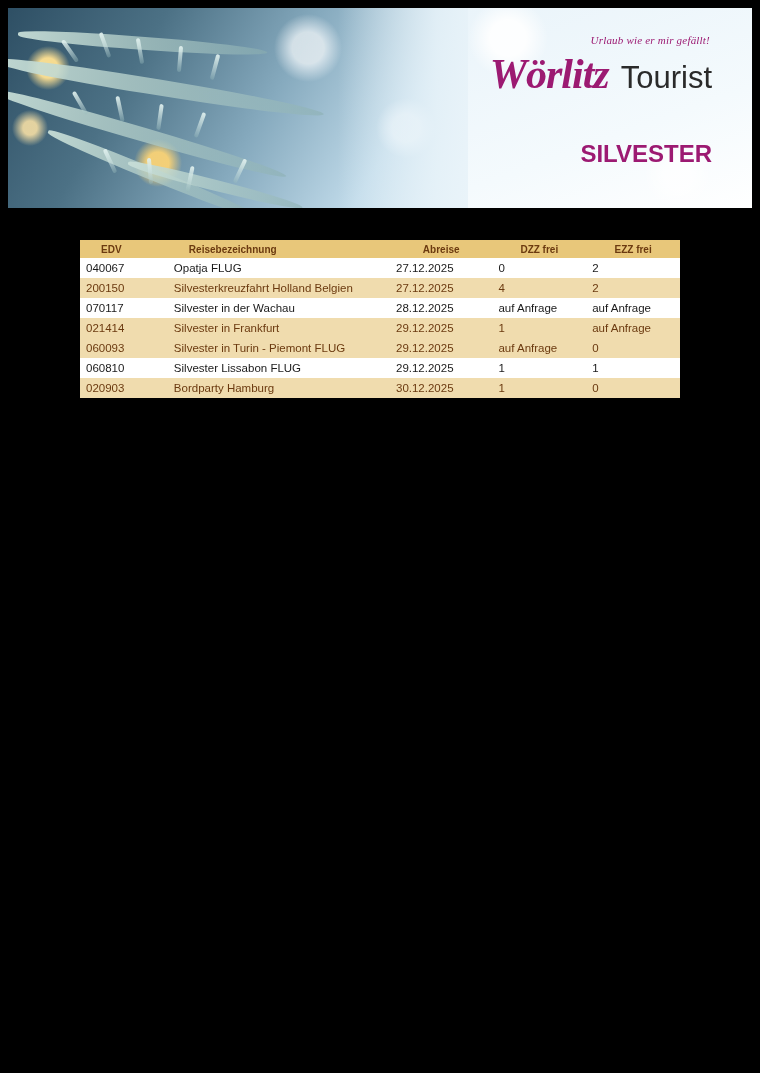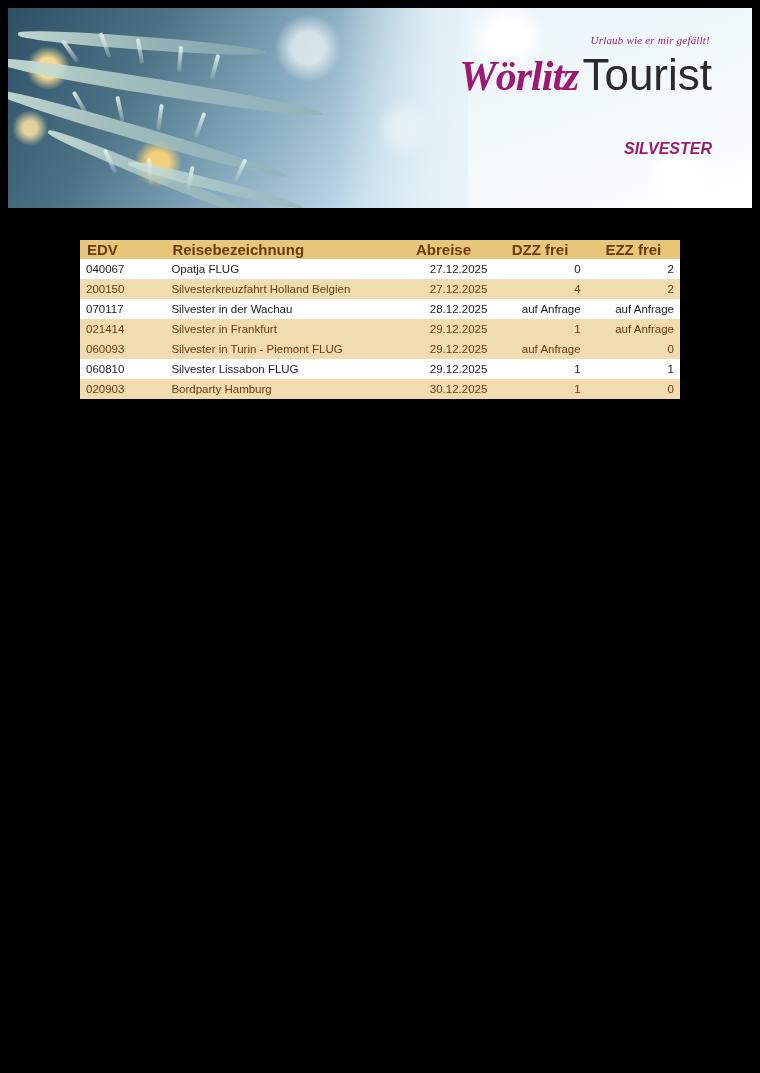--- a/index.html
+++ b/index.html
@@ -90,25 +90,25 @@
     font-weight: bold;
     font-size: 42px;
     color: #9c1a72;
     letter-spacing: -1px;
     display: inline-block;
     vertical-align: baseline;
     text-align: right;
   }
   .logo-tourist {
     font-family: "Liberation Sans", sans-serif;
-    font-size: 44px;
+    font-size: 31px;
     color: #2a2a2a;
     display: inline-block;
     vertical-align: baseline;
-    margin-left: 4px;
+    margin-left: 12px;
   }
   .logo-claim {
     position: absolute;
     right: 2px;
     top: -16px;
     font-family: "Liberation Serif", serif;
     font-style: italic;
     font-size: 11px;
     color: #9c1a72;
     letter-spacing: .2px;
@@ -121,49 +121,49 @@
     text-align: right;
   }
   .title-main,
   .title-sub {
     font-family: "Liberation Sans", sans-serif;
     font-weight: bold;
     color: #9c1a72;
     line-height: 1.15;
   }
   .title-main { font-size: 23px; }
-  .title-sub  { font-size: 16px; font-style: italic; }
+  .title-sub  { font-size: 24px; }
 
   
   .table-wrap {
     position: absolute;
     left: 80px;
     top: 240px;
     width: 600px;
   }
   table.list {
     border-collapse: collapse;
     width: 600px;
     font-size: 11.5px;
     color: #1a1a1a;
   }
   table.list th {
     background: #e8c77a;
     color: #6b3a10;
     font-weight: bold;
-    font-size: 15px;
+    font-size: 10px;
     height: 16px;
-    padding: 1px 7px;
+    padding: 1px 21px;
     text-align: center;
   }
   table.list th.left { text-align: left; }
   table.list td {
     height: 18px;
     padding: 1px 6px;
-    text-align: right;
+    text-align: left;
     white-space: nowrap;
   }
   table.list td.left { text-align: left; }
   tr.alt td {
     background: #f0dcae;
     color: #6b3a10;
   }
   tr.plain td {
     background: #ffffff;
     color: #1a1a1a;

